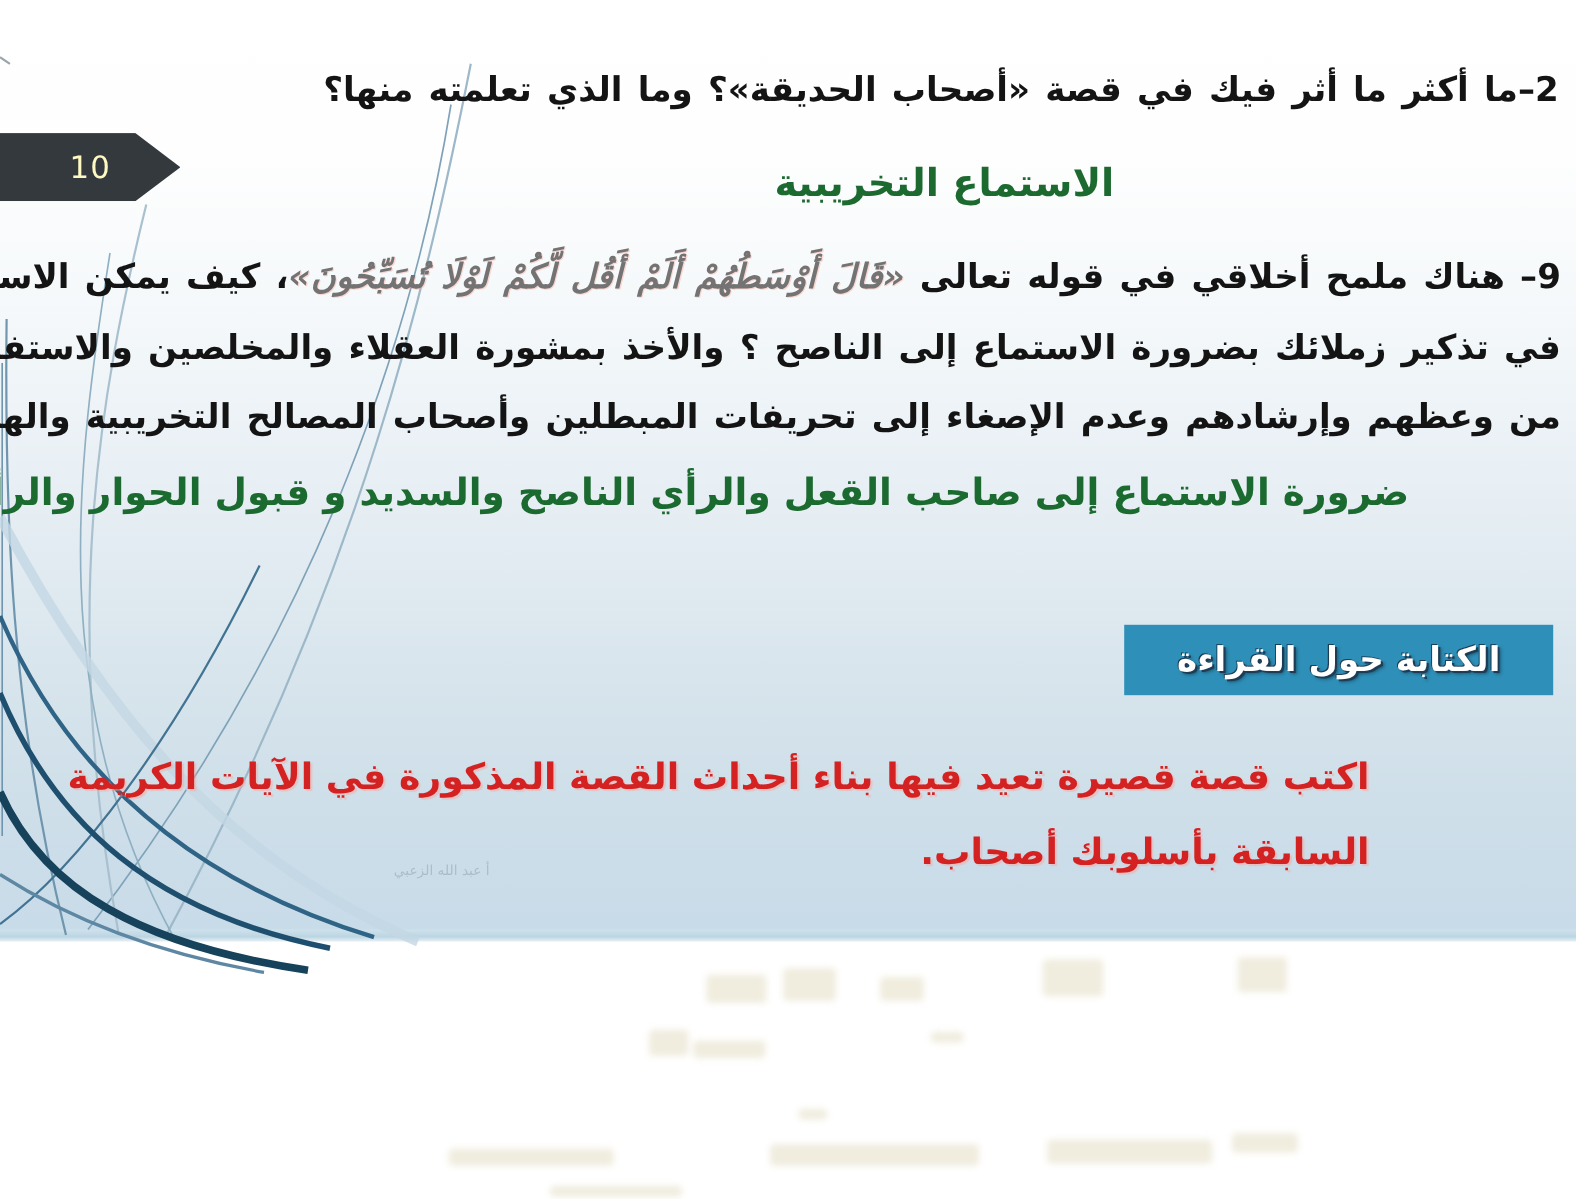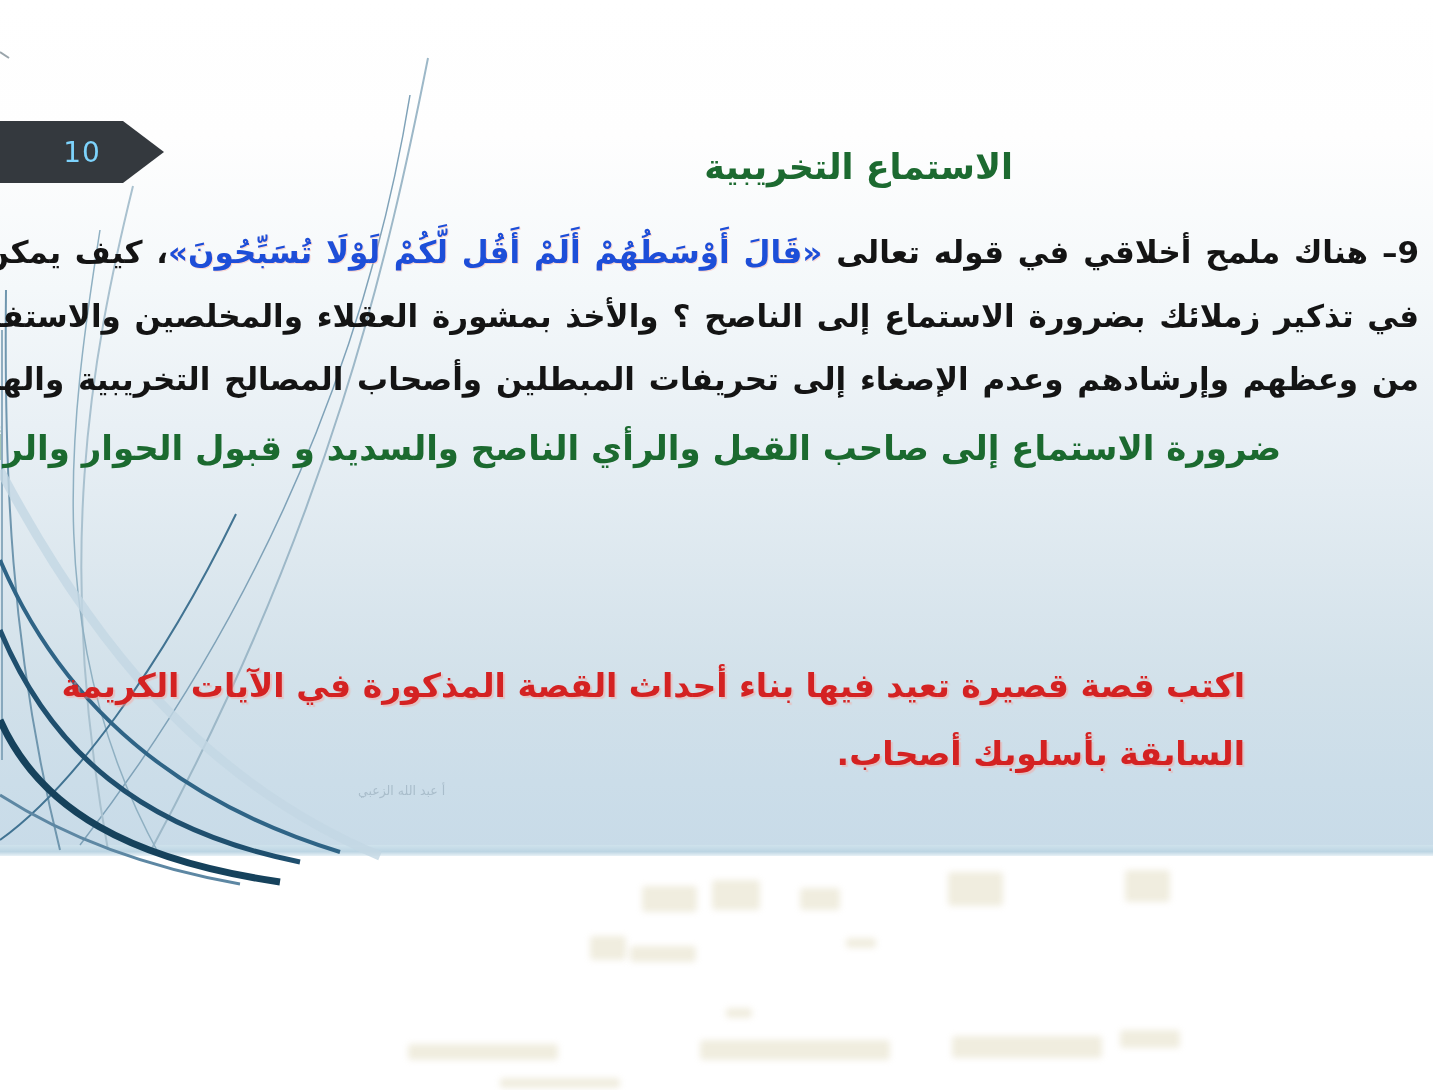--- a/index.html
+++ b/index.html
@@ -12,45 +12,45 @@
     background:linear-gradient(180deg,#ffffff 0%,#fefefe 16%,#f4f8fa 34%,
       #e9f0f5 50%,#dde8ef 66%,#d2e1ea 80%,#cbdde9 92%,#c8dbe8 100%);
   }
   .slide-edge{
     position:absolute;left:0;top:845px;width:1433px;height:11px;
     background:linear-gradient(180deg,#cfe2ec 0%,#bcd5e3 60%,#e8f1f6 100%);
   }
   .swoosh{position:absolute;left:0;top:0;pointer-events:none;}
   .page-badge{
     position:absolute;left:0;top:121px;width:164px;height:62px;
-    background:#34393e;color:#7dd3fc;
+    background:#34393e;color:#fef9c3;
     clip-path:polygon(0 0,75% 0,100% 50%,75% 100%,0 100%);
     display:flex;align-items:center;justify-content:center;
     box-sizing:border-box;
     font-size:28px;letter-spacing:1px;
   }
   .txt{position:absolute;direction:rtl;white-space:nowrap;}
   .q2{top:64px;right:16px;font-size:31px;font-weight:bold;color:#141414;word-spacing:3px;}
   .heading-green{top:147px;right:420px;font-size:35px;font-weight:bold;color:#1c6a30;}
   .q3l{font-size:31px;font-weight:bold;color:#141414;right:14px;word-spacing:3px;}
   .q3l1{top:234px;}
   .q3l2{top:298px;}
   .q3l3{top:361px;}
-  .verse{color:#1d4ed8;text-shadow:1px 1px 0 rgba(255,170,160,.45);}
+  .verse{color:#737373;text-shadow:1px 1px 0 rgba(255,170,160,.45);font-style:italic;}
   .answer-green{top:428px;right:152px;font-size:34px;font-weight:bold;color:#1b6a2f;}
   .section-box{
     position:absolute;top:568px;right:21px;width:390px;height:64px;
     background:#2e8fb8;display:flex;align-items:center;justify-content:center;
   }
   .section-box span{
     direction:rtl;color:#ffffff;font-size:31px;font-weight:bold;white-space:nowrap;
     text-shadow:2px 2px 0 #1d3c55,-1px -1px 0 #1d3c55,3px 3px 3px rgba(0,0,0,.35);
   }
   .task-red{right:188px;font-size:33px;font-weight:bold;color:#d42222;
-    text-shadow:2px 2px 1px rgba(250,160,150,.45);}
+    text-shadow:2px 2px 1px rgba(250,160,150,.45);margin-top:20px;}
   .task1{top:666px;}
   .task2{top:734px;}
   .watermark{
     position:absolute;left:358px;top:783px;direction:rtl;
     font-size:12.5px;color:#a9bdcb;white-space:nowrap;
   }
   .ghost{position:absolute;background:rgba(205,196,150,.30);filter:blur(3px);border-radius:4px;}
 </style>
 </head>
 <body>
@@ -73,29 +73,33 @@
     <path d="M 0,630 C 50,750 140,830 300,862" stroke="#1f4f6e" stroke-width="5" fill="none"></path>
     <path d="M 0,720 C 40,810 130,860 280,882" stroke="#16425c" stroke-width="7" fill="none"></path>
     <path d="M 0,795 C 70,840 150,868 240,884" stroke="#5d87a3" stroke-width="3" fill="none"></path>
     <path d="M 0,52 L 9,58" stroke="#9aa5ab" stroke-width="2" fill="none"></path>
   </svg>
 
   <div class="page-badge">
     <span>10</span>
   </div>
 
+  <div class="txt q2">2–ما أكثر ما أثر فيك في قصة «أصحاب الحديقة»؟ وما الذي تعلمته منها؟</div>
 
   <div class="txt heading-green">الاستماع التخريبية</div>
 
   <div class="txt q3l q3l1"><span>9– هناك ملمح أخلاقي في قوله تعالى </span><span class="verse">«قَالَ أَوْسَطُهُمْ أَلَمْ أَقُل لَّكُمْ لَوْلَا تُسَبِّحُونَ»</span><span>، كيف يمكن الاستفادة من هذه الآية</span></div>
   <div class="txt q3l q3l2">في تذكير زملائك بضرورة الاستماع إلى الناصح ؟ والأخذ بمشورة العقلاء والمخلصين والاستفادة</div>
   <div class="txt q3l q3l3">من وعظهم وإرشادهم وعدم الإصغاء إلى تحريفات المبطلين وأصحاب المصالح التخريبية والهدامة ؟</div>
 
   <div class="txt answer-green">ضرورة الاستماع إلى صاحب القعل والرأي الناصح والسديد و قبول الحوار والرأي الآخر</div>
 
+  <div class="section-box">
+    <span>الكتابة حول القراءة</span>
+  </div>
 
   <div class="txt task-red task1">اكتب قصة قصيرة تعيد فيها بناء أحداث القصة المذكورة في الآيات الكريمة</div>
   <div class="txt task-red task2">السابقة بأسلوبك أصحاب.</div>
 
   <div class="watermark">أ عبد الله الزعبي</div>
 
   <div>
     <div class="ghost" style="left:642px;top:886px;width:55px;height:26px;"></div>
     <div class="ghost" style="left:712px;top:880px;width:48px;height:30px;"></div>
     <div class="ghost" style="left:800px;top:888px;width:40px;height:22px;"></div>

